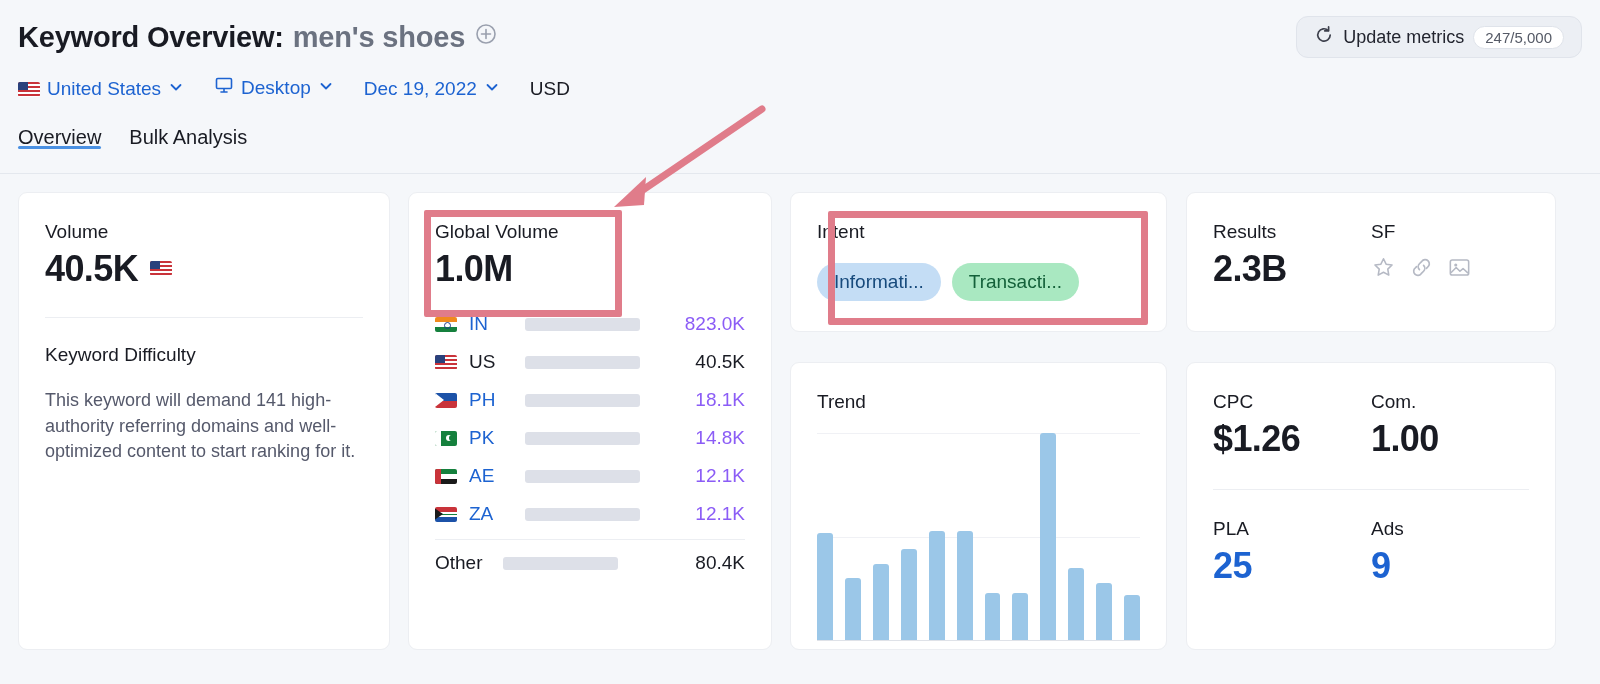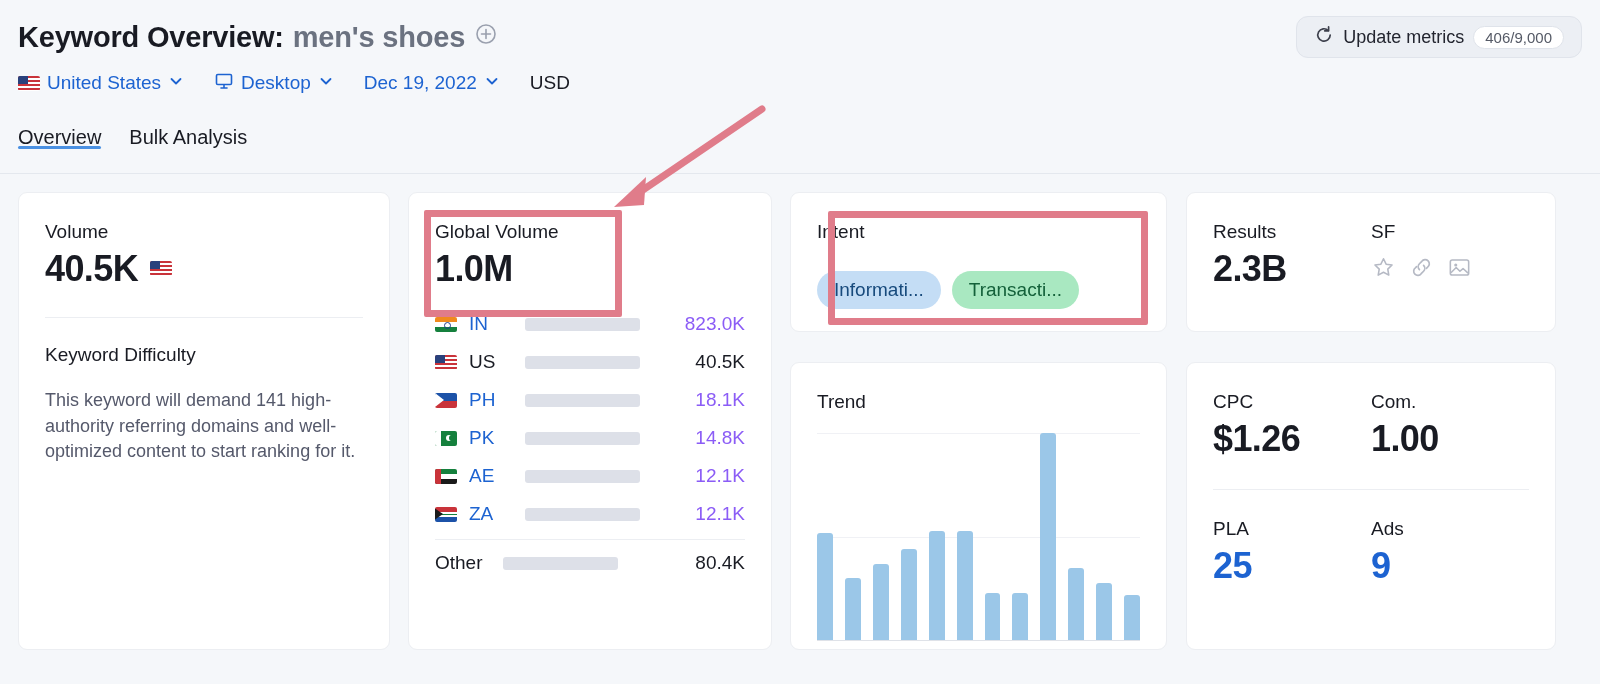--- a/index.html
+++ b/index.html
@@ -38,21 +38,21 @@
     font-size: 18px; color: #23252f; cursor: pointer;
   }
   .btn .pill {
     background: #ffffff; border: 1px solid #dfe3ea; border-radius: 20px;
     font-size: 15px; color: #555a66; padding: 3px 11px; line-height: 1;
   }
 
   
   .filter-row {
     position: absolute; left: 18px; top: 66px; height: 34px;
-    display: flex; align-items: center; gap: 0;
+    display: flex; align-items: flex-end; gap: 0;
     font-size: 19px;
   }
   .filter-item {
     display: flex; align-items: center; gap: 7px;
     color: #1d63d1; cursor: pointer; margin-right: 30px;
   }
   .filter-item.plain { color: #191b23; cursor: default; margin-right: 16px; }
   .caret { display: inline-block; }
   .flag {
     display: inline-block; width: 22px; height: 15px;
@@ -182,21 +182,21 @@
     overflow: hidden; margin-right: 14px;
   }
   .gv-fill { height: 100%; background: #4aa3ef; border-radius: 3px; }
   .gv-fill.dark { background: #2f6fc4; }
   .gv-val { flex: 1; text-align: right; color: #8b5cf6; }
   .gv-val.self { color: #191b23; }
   .gv-sep { height: 1px; background: #eceef2; margin: 6px 0 4px 0; }
   .gv-row.other .gv-code { color: #191b23; margin-left: 0; width: 68px; }
 
   
-  .chips { display: flex; gap: 11px; margin-top: 28px; }
+  .chips { display: flex; gap: 11px; margin-top: 20px; }
   .chip {
     height: 38px; padding: 0 17px; border-radius: 19px;
     display: flex; align-items: center; font-size: 19px;
   }
   .chip-info { background: #c4ddf5; color: #174a7c; }
   .chip-trans { background: #a9e8c1; color: #14613a; }
 
   
   .two-col { display: flex; }
   .two-col > div { flex: 1; }
@@ -237,21 +237,21 @@
         </span>
     </div>
 
     <div class="header-actions">
       <div class="btn">
         <span><svg width="20" height="20" viewBox="0 0 20 20">
               <path d="M16.2 10a6.2 6.2 0 1 1-1.9-4.5" fill="none" stroke="#3d404c" stroke-width="1.7" stroke-linecap="round"></path>
               <path d="M14.6 1.9v3.9h-3.9" fill="none" stroke="#3d404c" stroke-width="1.7" stroke-linecap="round" stroke-linejoin="round"></path>
             </svg></span>
         <span>Update metrics</span>
-        <span class="pill">406/9,000</span>
+        <span class="pill">247/5,000</span>
       </div>
     </div>
   </div>
 
   <div class="filter-row">
     <div class="filter-item">
       <span class="flag flag-us"></span>
       <span>United States</span>
       <span class="caret"><svg width="16" height="16" viewBox="0 0 16 16">
             <path d="M3.5 6l4.5 4.5L12.5 6" fill="none" stroke="#1d63d1" stroke-width="1.8" stroke-linecap="round" stroke-linejoin="round"></path>

